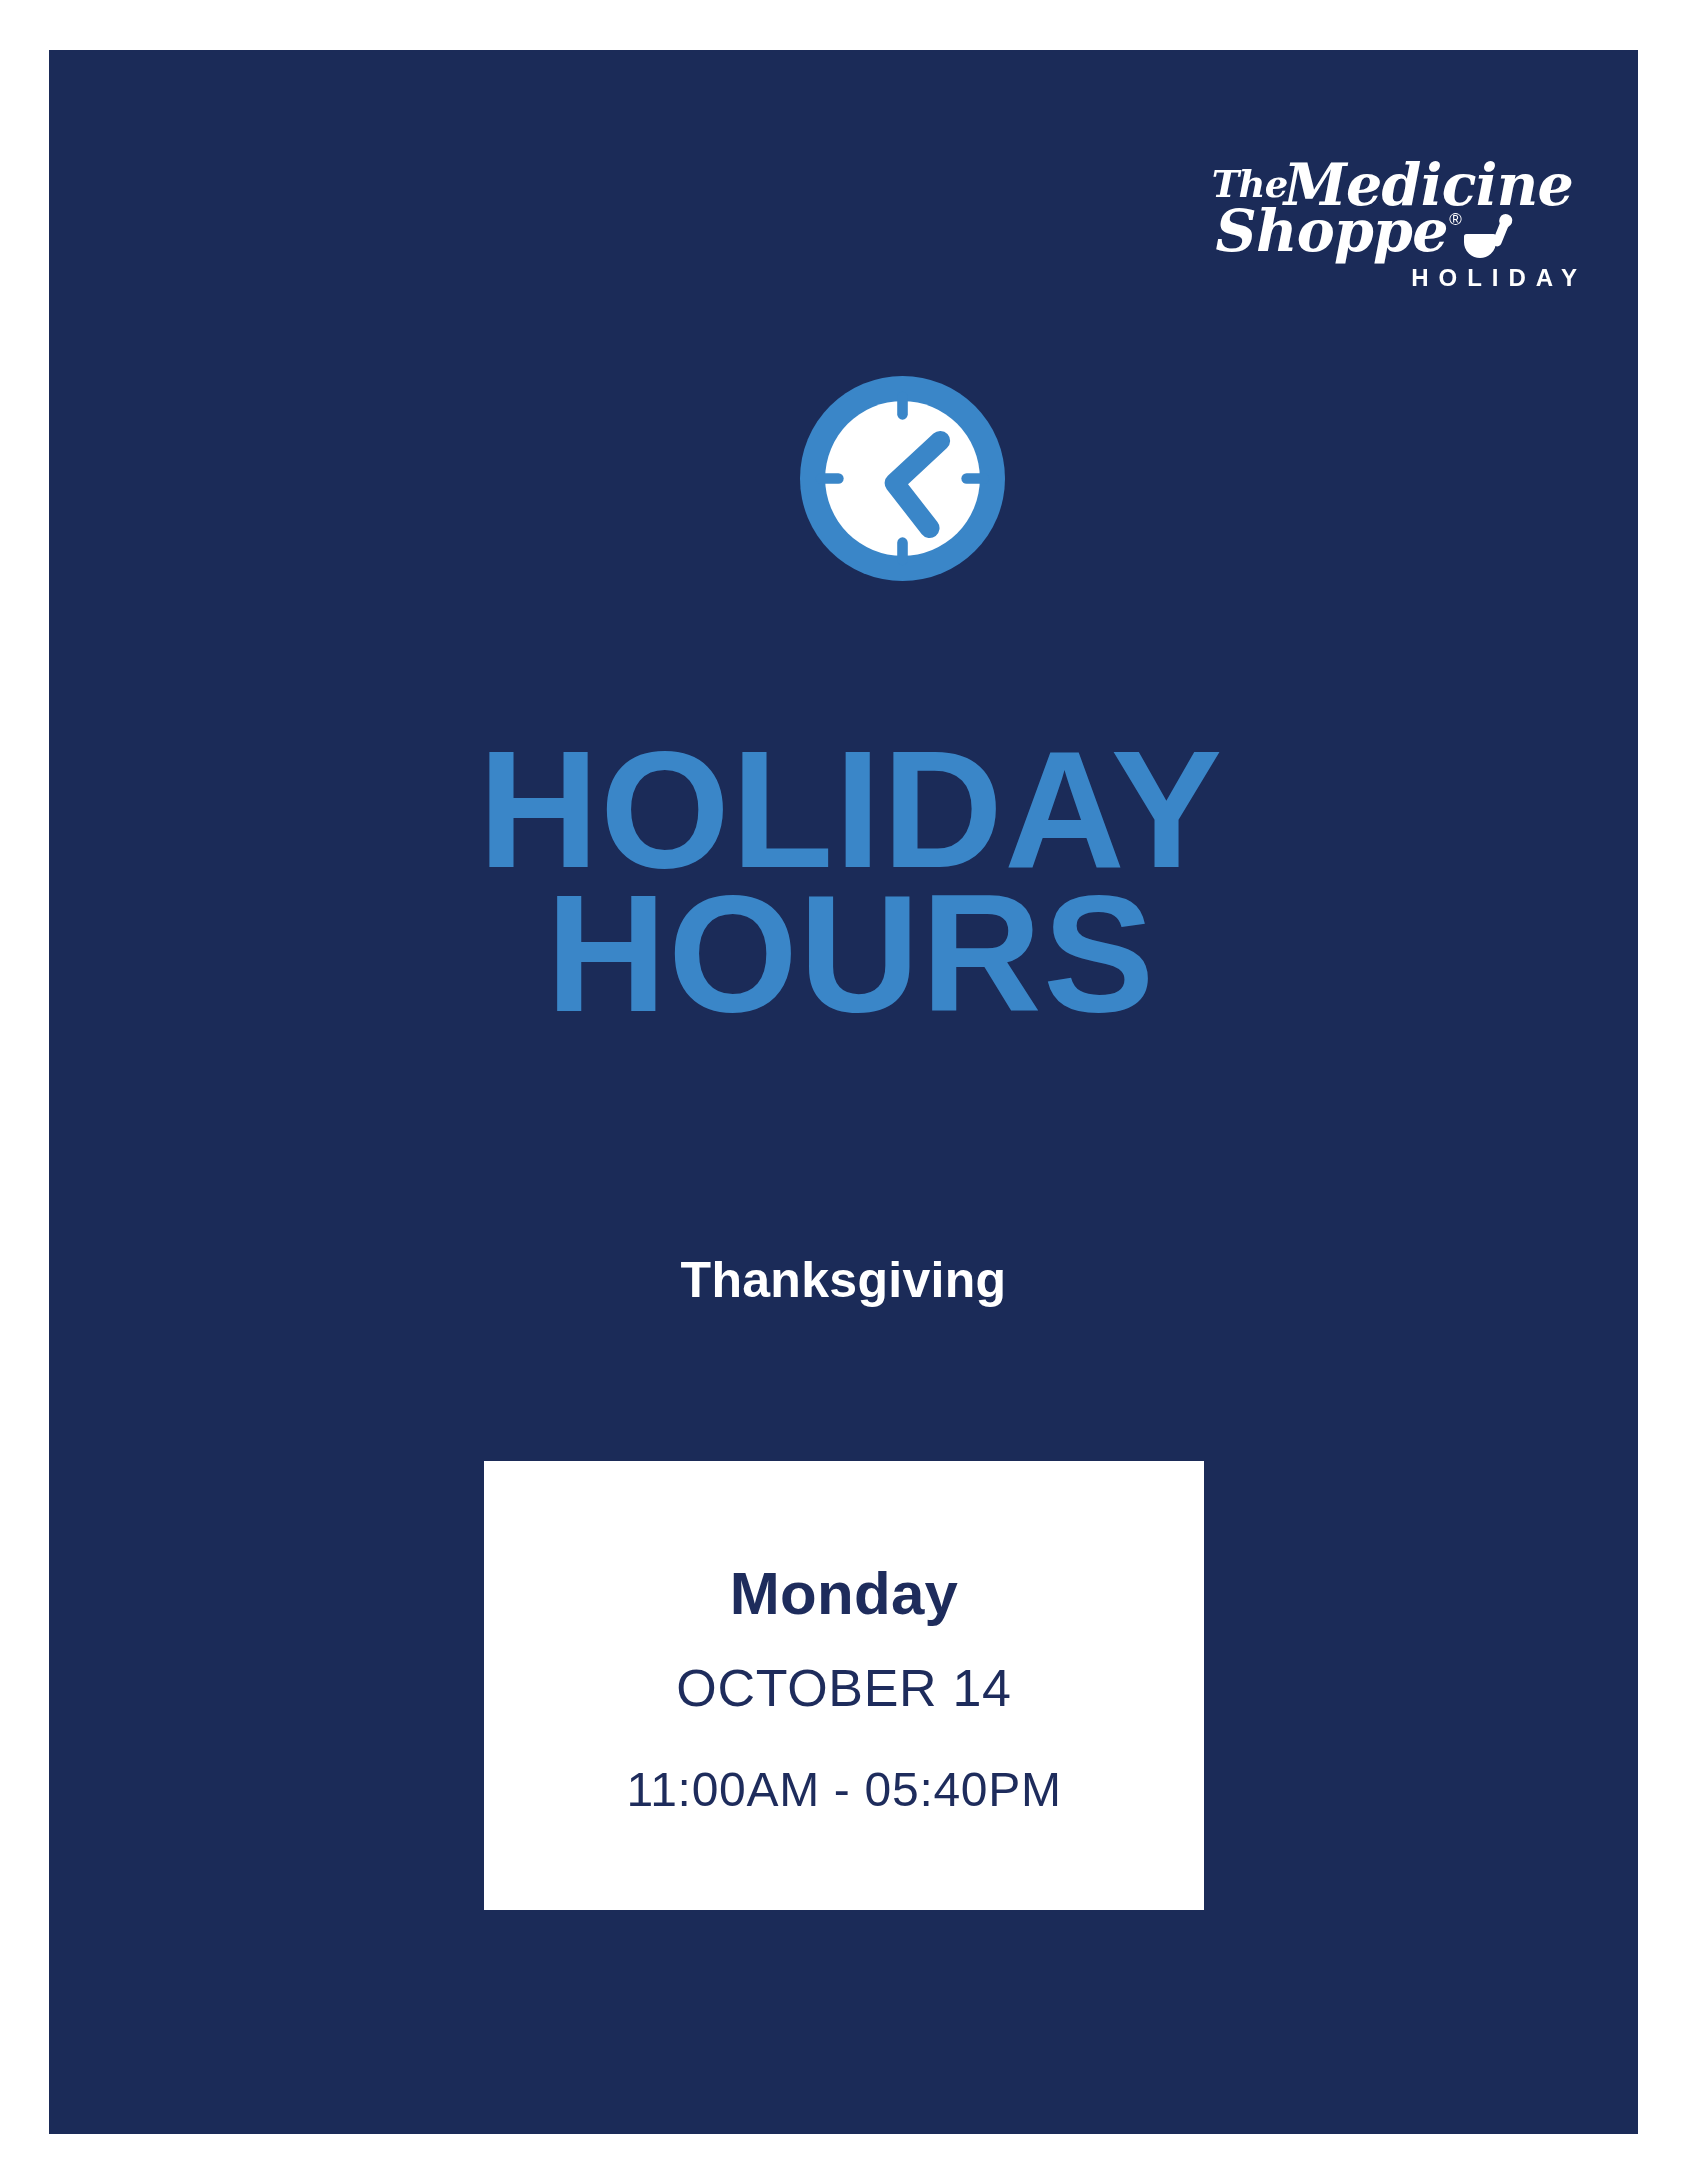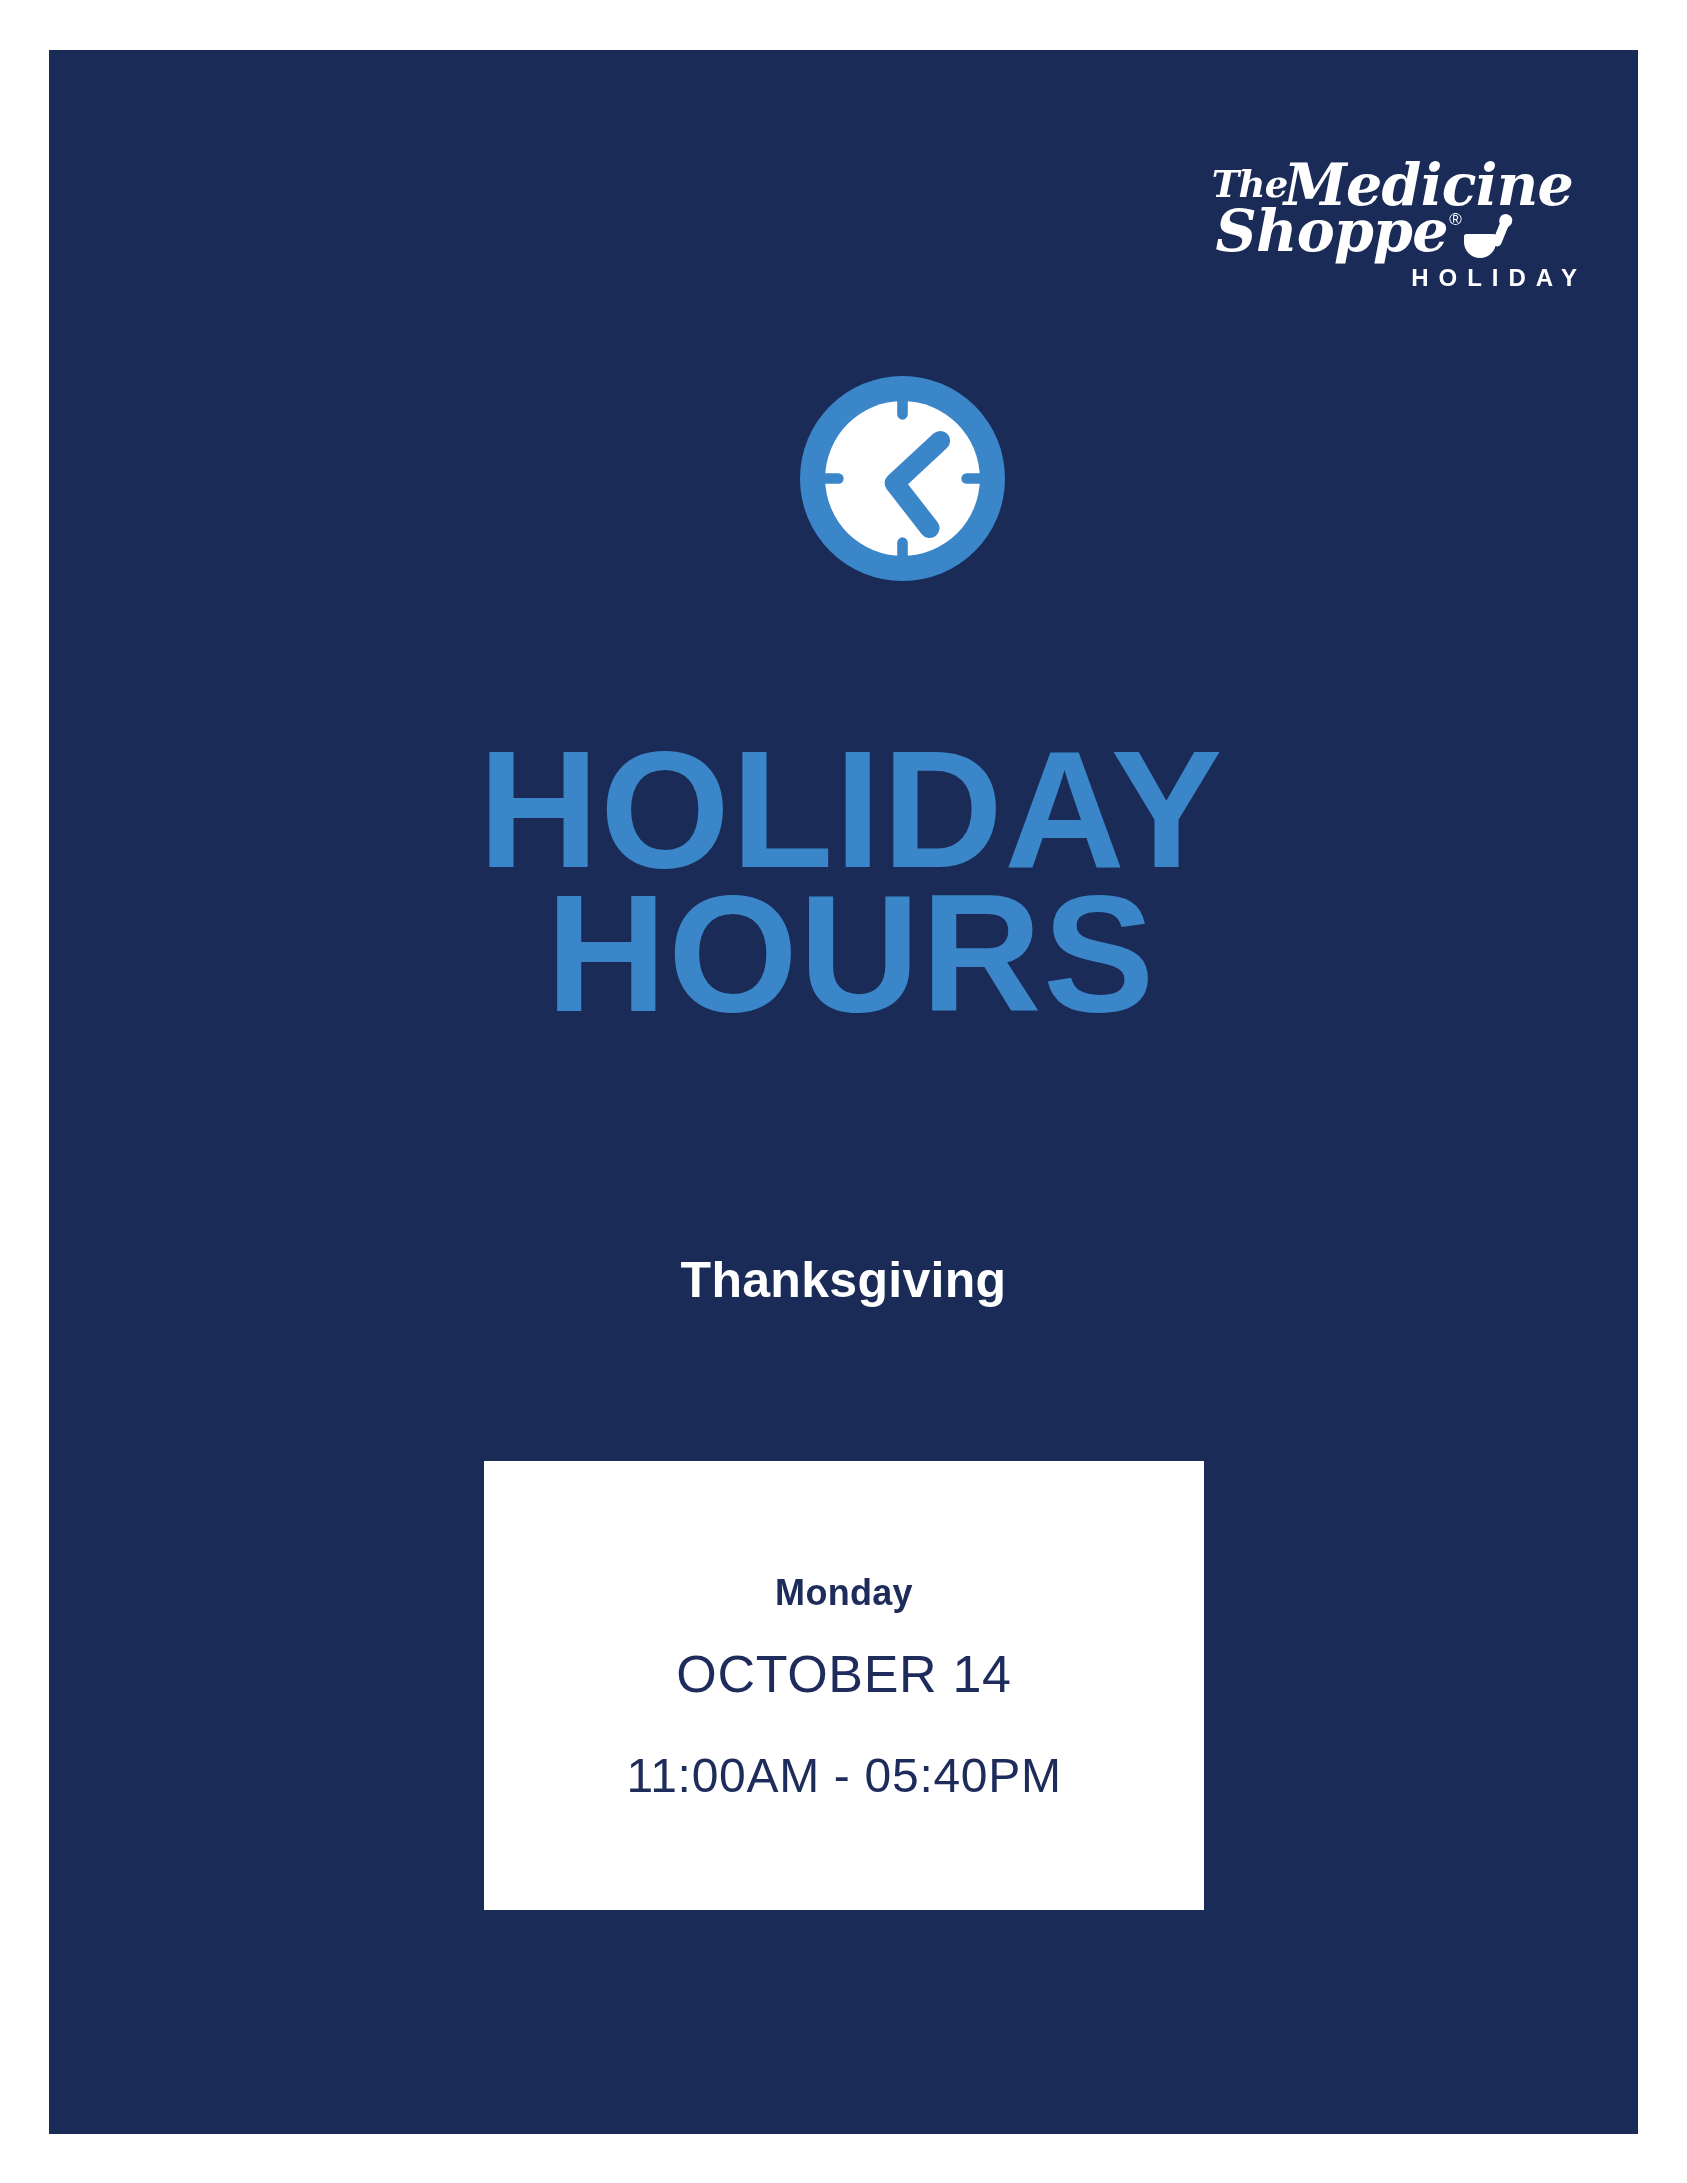--- a/index.html
+++ b/index.html
@@ -194,21 +194,21 @@
     display: flex;
     flex-direction: column;
     align-items: center;
     justify-content: center;
     color: #1e2c5c;
     text-align: center;
   }
   .card-day {
     font-family: "Liberation Sans", "DejaVu Sans", sans-serif;
     font-weight: bold;
-    font-size: 36px;
+    font-size: 60px;
     letter-spacing: 0.3px;
     margin-top: 4px;
   }
   .card-date {
     font-family: "Liberation Sans", "DejaVu Sans", sans-serif;
     font-weight: normal;
     font-size: 52px;
     letter-spacing: 0.7px;
     margin-top: 30px;
   }

